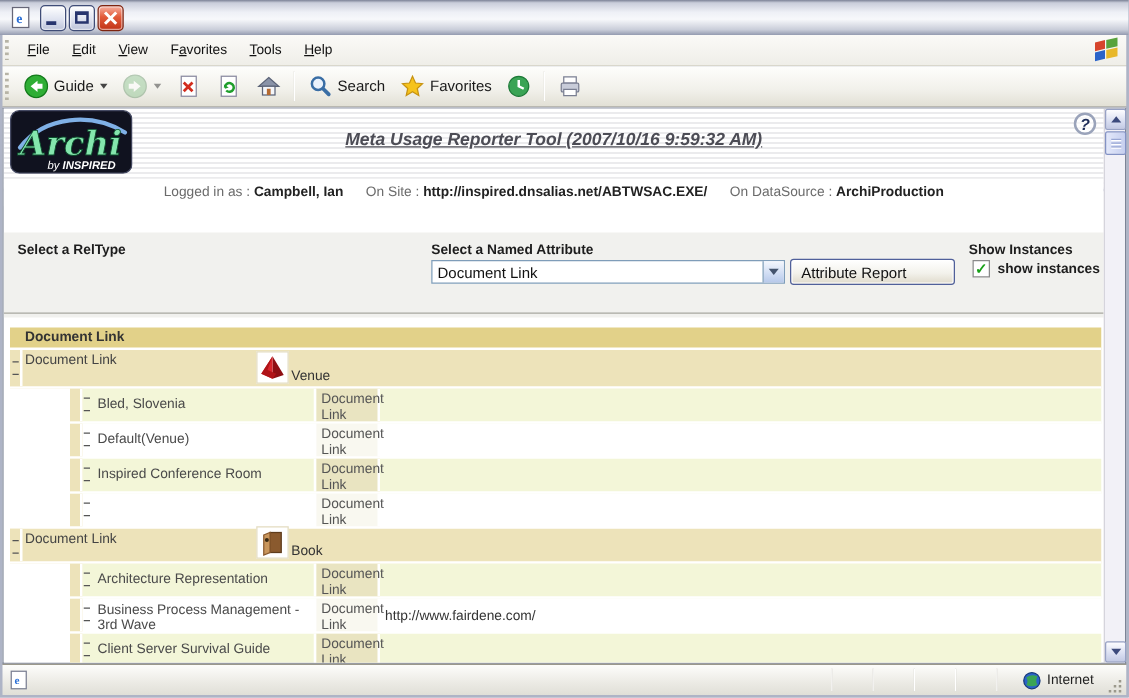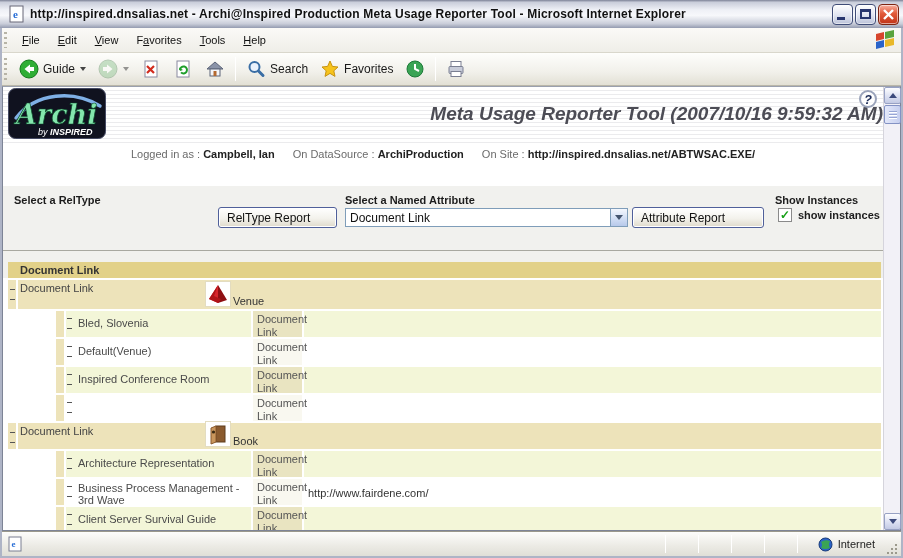--- a/index.html
+++ b/index.html
@@ -46,34 +46,34 @@
   .ticon { width:20px; height:20px; display:block; }
 
   
   .page { position:absolute; top:86px; left:2px; right:2px; bottom:27px; background:#fff; border:1px solid #7d8496; border-top-color:#9aa0ae; }
   .content { position:absolute; left:0; top:0; bottom:0; right:17px; overflow:hidden; background:#fff; }
 
   
   .banner { position:absolute; left:0; right:0; top:0; height:66px;
     background:repeating-linear-gradient(180deg,#ffffff 0 3px,#ebebed 3px 4px);
     border-bottom:2px solid #8f98b6; }
-  .banner-title { position:absolute; left:0; right:0; top:16px; text-align:right;
-    font-size:19px; font-weight:bold; font-style:italic; color:#4c4c55; }
+  .banner-title { position:absolute; left:0; right:0; top:16px; text-align:center;
+    font-size:14px; font-weight:bold; font-style:italic; color:#4c4c55;text-decoration:underline; }
   .logo { position:absolute; left:5px; top:1px; }
   .help-badge { position:absolute; right:6px; top:3px; width:18px; height:18px; border-radius:50%;
     border:2px solid #9aa3ba; color:#1c2b57; font-weight:bold; font-size:13px; font-style:italic;
     display:flex; align-items:center; justify-content:center; background:rgba(255,255,255,.6); }
 
   
   .session { position:absolute; left:0; right:0; top:56px; height:22px; background:#fff;
     display:flex; justify-content:center; align-items:center; gap:18px; color:#6b6b6b; }
   .session b { color:#222; }
 
   
-  .controls { position:absolute; left:0; right:0; top:99px; height:92px; background:#f1f1ee; }
+  .controls { position:absolute; left:0; right:0; top:99px; height:68px; background:#f1f1ee; }
   .controls .rule { position:absolute; left:0; right:0; top:64px; height:1px; background:#a8a8a0; }
   .ctl-label { position:absolute; top:8px; font-weight:bold; color:#1d1d1d; }
   .xp-select { position:absolute; top:22px; height:19px; background:#fff; border:1px solid #7f9db9;
     display:flex; align-items:center; font-size:12px; color:#111; }
   .xp-select .val { flex:1; padding:0 4px; white-space:nowrap; overflow:hidden; }
   .dd-btn { width:17px; height:100%; border-left:1px solid #7f9db9;
     background:linear-gradient(180deg,#f4f7fd,#cfdcf3 60%,#b7c9ea); display:flex; align-items:center; justify-content:center; }
   .dd-btn .arr { width:0; height:0; border-left:4px solid transparent; border-right:4px solid transparent; border-top:5px solid #44546e; }
   .xp-btn { position:absolute; top:21px; height:21px; border:1px solid #50609a; border-radius:3px;
     background:linear-gradient(180deg,#ffffff,#f3f2ec 55%,#dfdacb); font-size:12px; color:#111;
@@ -130,21 +130,20 @@
 </head>
 <body>
 
 <div class="window">
 
   <div class="titlebar">
     <svg class="appicon" viewBox="0 0 18 18">
       <rect x="2" y="1" width="13" height="16" fill="#fff" stroke="#667" stroke-width="1"></rect>
       <text x="5" y="13" font-size="11" font-family="Liberation Serif, serif" font-weight="bold" fill="#2a6fd6">e</text>
     </svg>
-    <span class="title">http://inspired.dnsalias.net - Archi@Inspired Production Meta Usage Reporter Tool - Microsoft Internet Explorer</span>
     <span class="winbtn minmax">
         <i class="glyph-min"></i>
       </span>
     <span class="winbtn minmax">
         <i class="glyph-max"></i>
       </span>
     <span class="winbtn close">
       <span class="glyph-x">
         <svg width="13" height="13" viewBox="0 0 13 13">
             <path d="M2 2 L11 11 M11 2 L2 11" stroke="#fff" stroke-width="2.4"></path>
@@ -246,27 +245,26 @@
           <path d="M8 30 C 28 4, 66 2, 92 18" fill="none" stroke="#7fb0e6" stroke-width="3.4" stroke-linecap="round"></path>
           <text x="8" y="36" font-family="DejaVu Serif, serif" font-style="italic" font-weight="bold" font-size="27" fill="#84e6ad" stroke="#0c4d2c" stroke-width="0.7">Archi</text>
           <text x="30" y="47" font-family="Liberation Sans, sans-serif" font-style="italic" font-size="9" fill="#ffffff"><tspan>by </tspan><tspan font-weight="bold">INSPIRED</tspan></text>
         </svg>
         <div class="banner-title">Meta Usage Reporter Tool (2007/10/16 9:59:32 AM)</div>
         <div class="help-badge">?</div>
       </div>
 
       <div class="session">
         <span><span>Logged in as :</span> <b>Campbell, Ian</b></span>
+        <span><span>On Site :</span> <b>http://inspired.dnsalias.net/ABTWSAC.EXE/</b></span>
         <span><span>On DataSource :</span> <b>ArchiProduction</b></span>
-        <span><span>On Site :</span> <b>http://inspired.dnsalias.net/ABTWSAC.EXE/</b></span>
       </div>
 
       <div class="controls">
         <span class="ctl-label" style="left:11px;">Select a RelType</span>
-        <button class="xp-btn" style="left:215px; width:119px;">RelType Report</button>
 
         <span class="ctl-label" style="left:342px;">Select a Named Attribute</span>
         <div class="xp-select" style="left:342px; width:283px;">
           <span class="val">Document Link</span>
           <span class="dd-btn">
               <i class="arr"></i>
             </span>
         </div>
         <button class="xp-btn" style="left:629px; width:132px;">Attribute Report</button>
 

